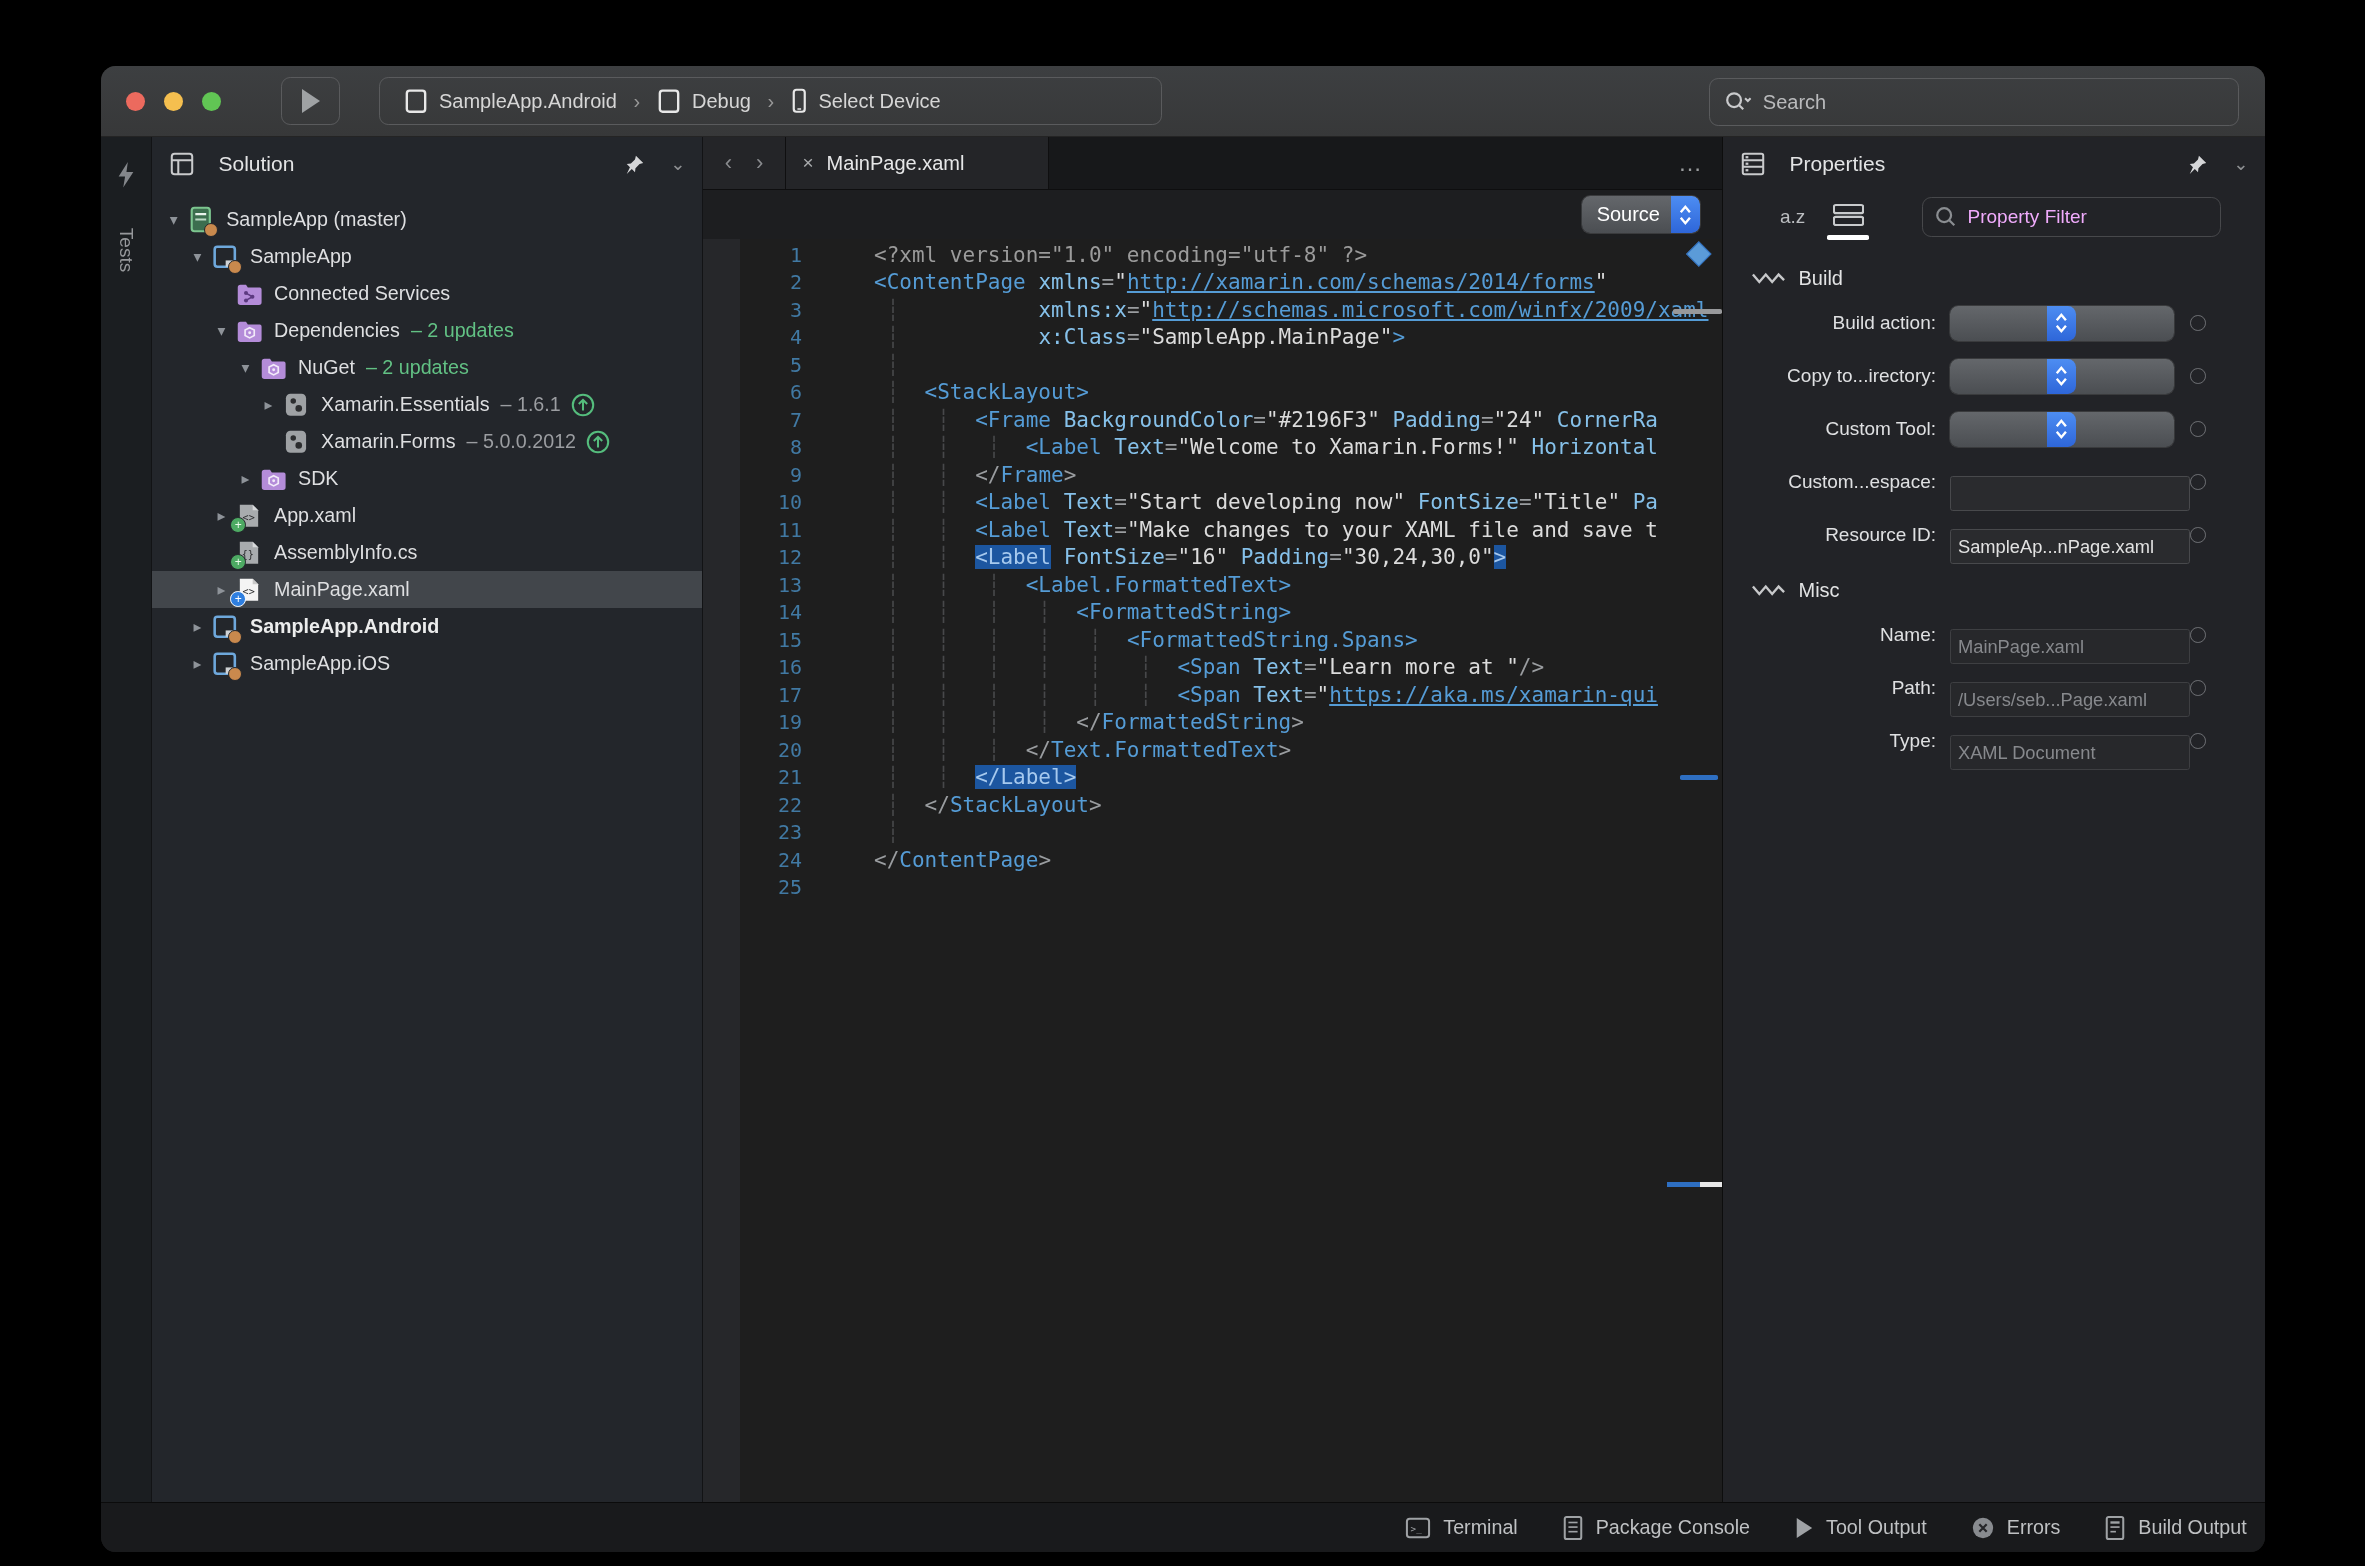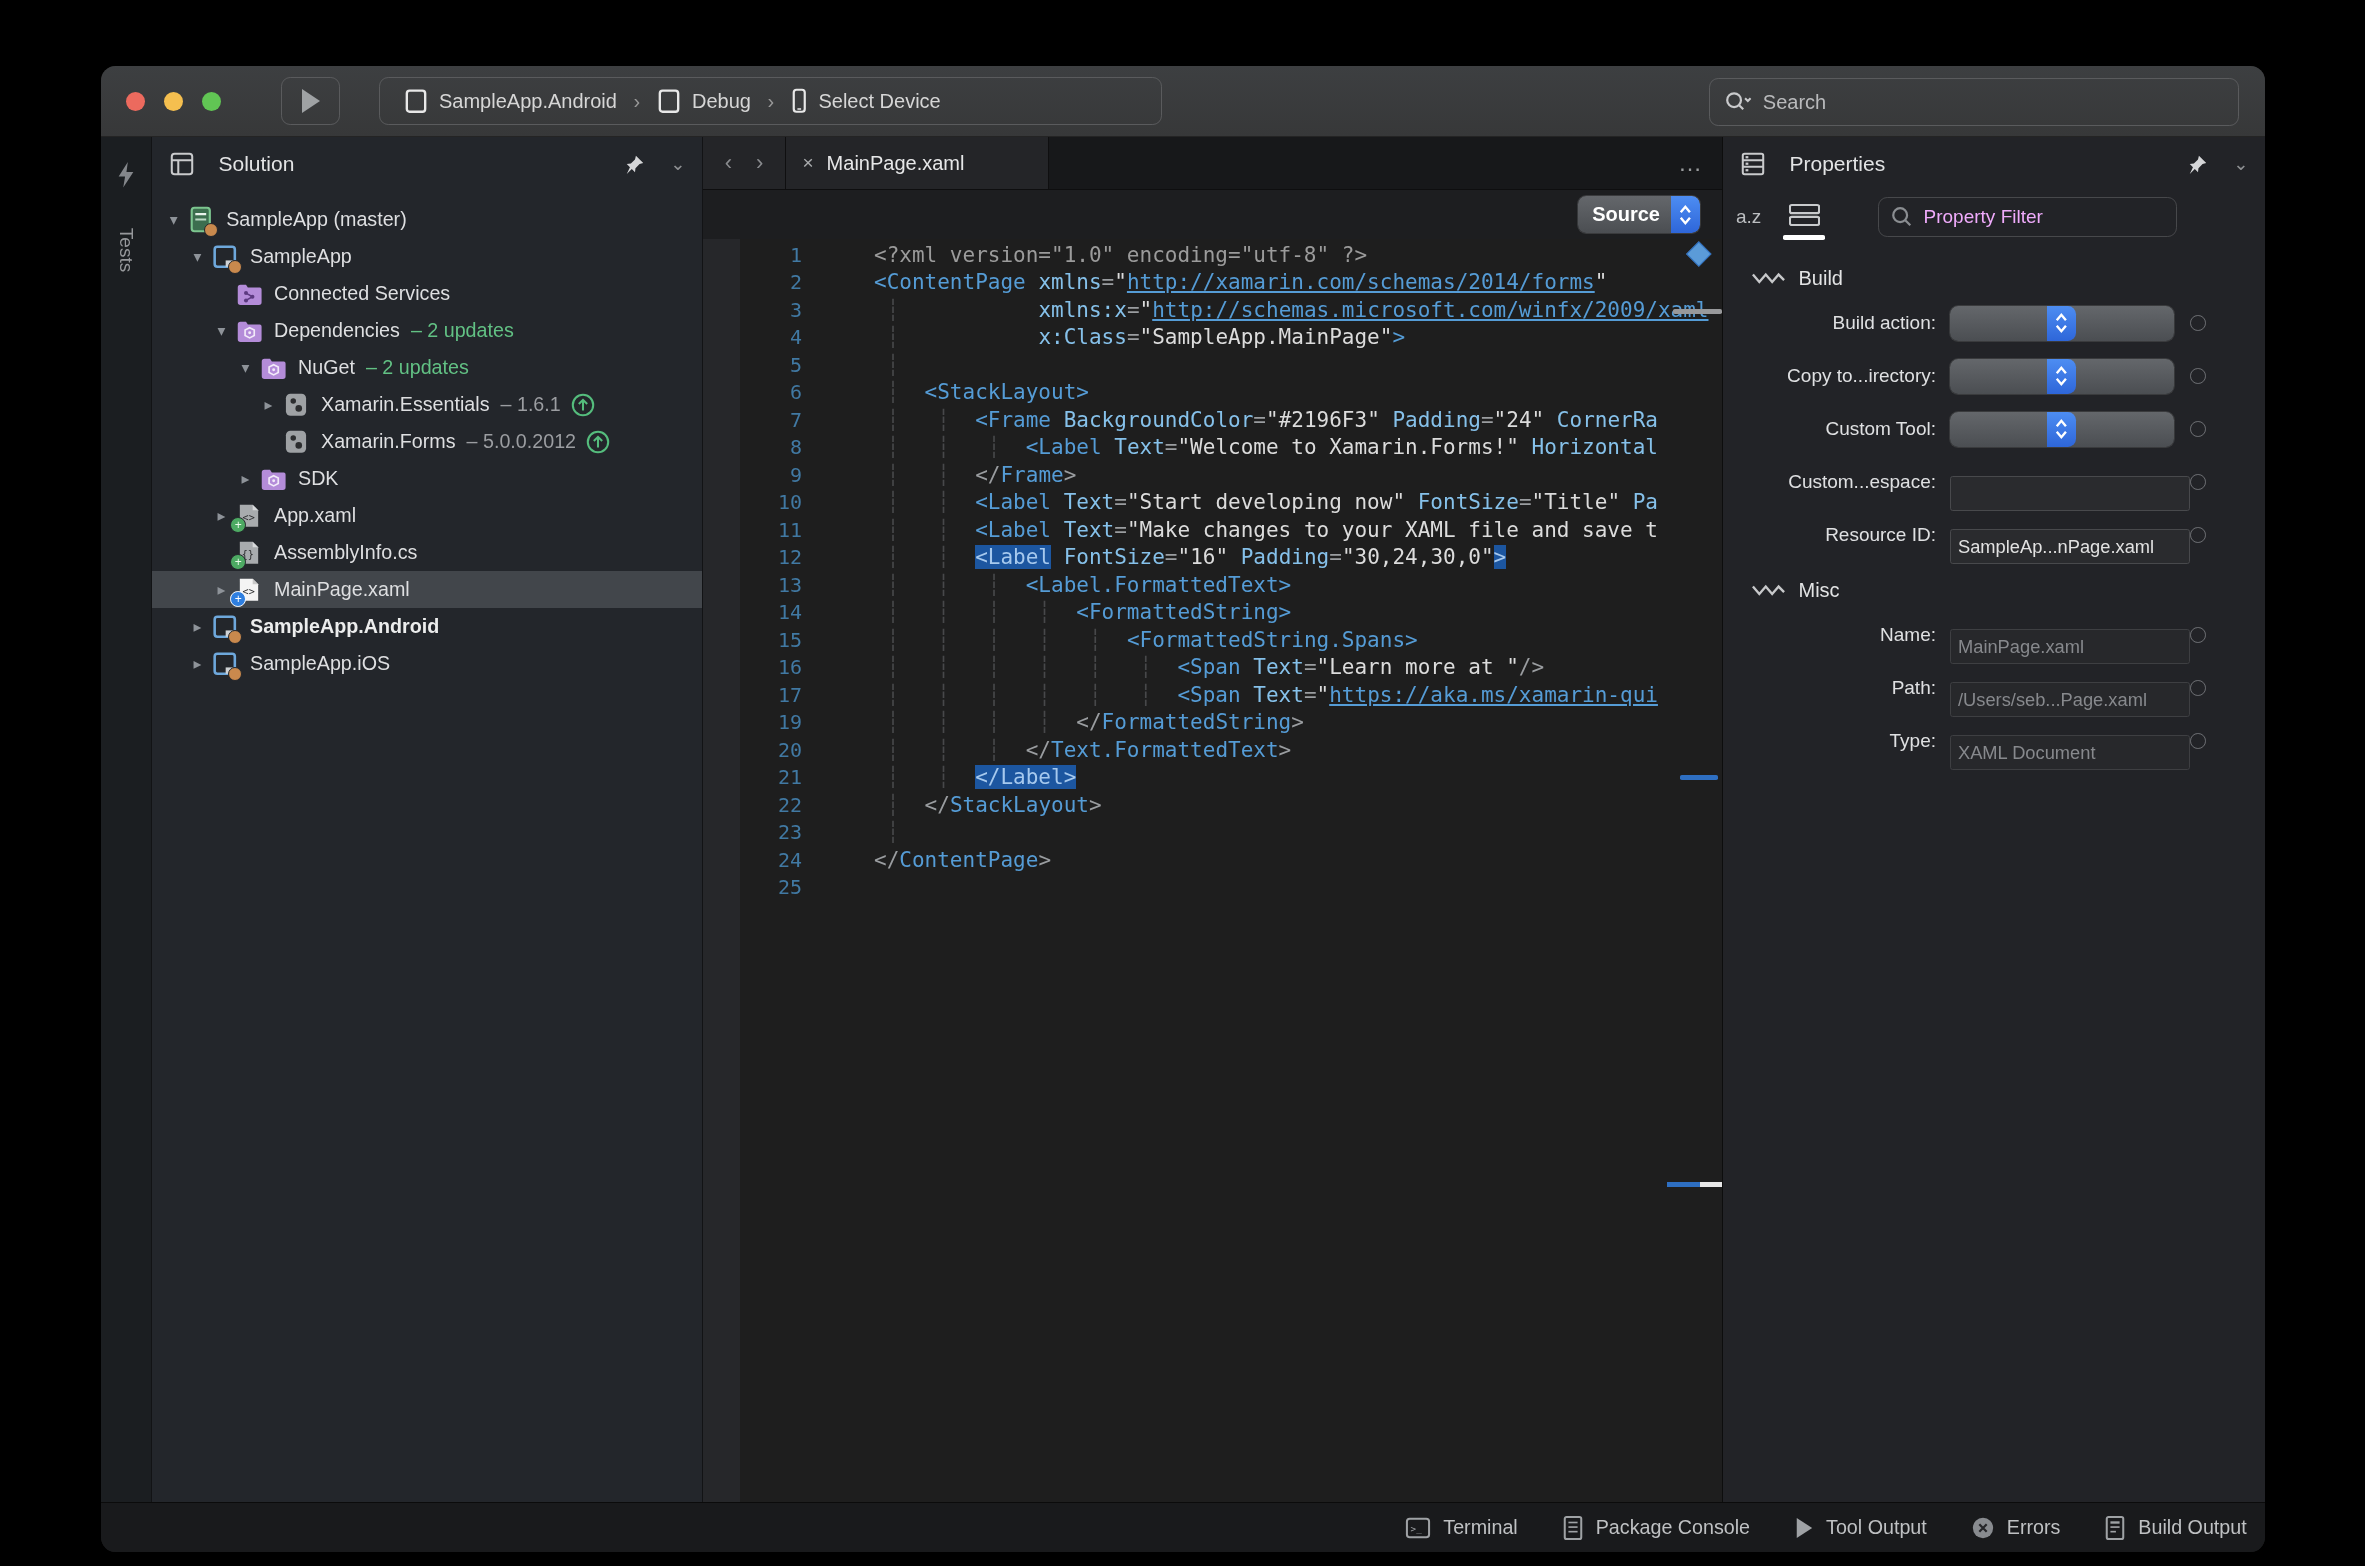--- a/index.html
+++ b/index.html
@@ -60,21 +60,21 @@
   .navbox{width:82px;flex:0 0 82px;background:#242528;border-right:0.9px solid #0f0f10;
           display:flex;align-items:center;justify-content:center;gap:24px;color:#898b8e;font-size:22px;}
   .tab{width:229px;flex:0 0 229px;background:#242528;border-right:0.9px solid #0f0f10;
        display:flex;align-items:center;padding:0 16.5px;gap:13px;}
   .tab .x{color:#a9abad;font-size:19px;}
   .tab .tlabel{color:#e6e7e8;font-size:20px;}
   .tab-more{margin-left:auto;color:#9a9c9e;font-size:24px;display:flex;align-items:center;padding-right:20px;}
   .sourcebar{height:49px;flex:0 0 49px;background:#1d1e20;display:flex;align-items:center;justify-content:flex-end;padding-right:22px;}
   .pselect{height:37px;border-radius:8.2px;background:linear-gradient(#64676b,#4b4e52);
            display:flex;align-items:center;box-shadow:0 0 0 0.9px #3a3b3d;overflow:hidden;}
-  .pselect .pval{padding:0 11px 0 14.7px;font-size:19px;color:#fff;white-space:nowrap;font-weight:bold;}
+  .pselect .pval{padding:0 11px 0 14.7px;font-size:19px;color:#fff;white-space:nowrap;}
   .stepper{width:29px;height:37px;background:linear-gradient(#4d8df2,#2e66d9);border-radius:0 8.2px 8.2px 0;
            display:flex;flex-direction:column;align-items:center;justify-content:center;color:#fff;}
   .stepper svg{display:block;}
   .src-select{margin-left:auto;}
   .src-select .pval{font-size:20px;}
   
   .code{flex:1;position:relative;overflow:hidden;padding-top:2.7px;}
   .ind-margin{position:absolute;left:0;top:0;bottom:0;width:37px;background:#26272a;}
   .code-line{height:27.5px;line-height:27.5px;white-space:pre;font-family:"DejaVu Sans Mono",monospace;
              font-size:21px;position:relative;}
@@ -87,21 +87,21 @@
   .tok-sel{background:#1c56a0;color:#a6c9ee;}
   .mk{position:absolute;z-index:3;}
   .mk-diamond{right:14.7px;top:5.5px;width:15.6px;height:15.6px;background:#5b9bd8;border:1.8px solid #2f6fbf;transform:rotate(45deg);}
   .mk-gray{right:0;top:70px;width:49px;height:4.6px;background:#98999b;border-radius:1.8px;}
   .mk-blue1{right:3.7px;top:536px;width:38px;height:4.6px;background:#2e6fc2;border-radius:1.8px;}
   .mk-blue2{right:0;top:943px;width:55px;height:4.6px;display:flex;}
   .mk-blue2 .a{flex:0 0 33px;background:#2e6fc2;} .mk-blue2 .b{flex:1;background:#e8e8e8;}
   
   .props{width:542px;flex:0 0 542px;background:#222327;display:flex;flex-direction:column;}
   .props-tabs{height:53px;flex:0 0 53px;display:flex;align-items:center;padding:0 13px;gap:27.5px;}
-  .az{color:#bcbec1;font-size:19px;}
+  .az{color:#bcbec1;font-size:19px;margin-left:44px;}
   .group-ic{position:relative;color:#c8cacc;display:flex;padding-bottom:3.7px;}
   .group-ic .ul{position:absolute;left:-5.5px;right:-5.5px;bottom:-9.2px;height:4.6px;background:#fff;border-radius:1.8px;}
   .pfilter{margin-left:31px;flex:1;max-width:275px;height:38px;border:0.9px solid #47484b;border-radius:9.2px;
            display:flex;align-items:center;padding:0 11px;gap:9.2px;color:#7e8185;}
   .pfilter .ph{font-size:19px;color:#f0abfc;white-space:nowrap;}
   .sect{margin-top:24px;}
   .sect-head{display:flex;align-items:center;gap:13px;padding-left:27.5px;color:#e2e3e4;font-size:20px;}
   .sect-head .zig{color:#c7c8ca;display:flex;}
   .prow{display:flex;align-items:center;margin-top:13px;height:40px;}
   .prow .plabel{width:213px;flex:0 0 213px;text-align:right;font-size:19px;color:#dfe0e2;padding-right:13.7px;}

